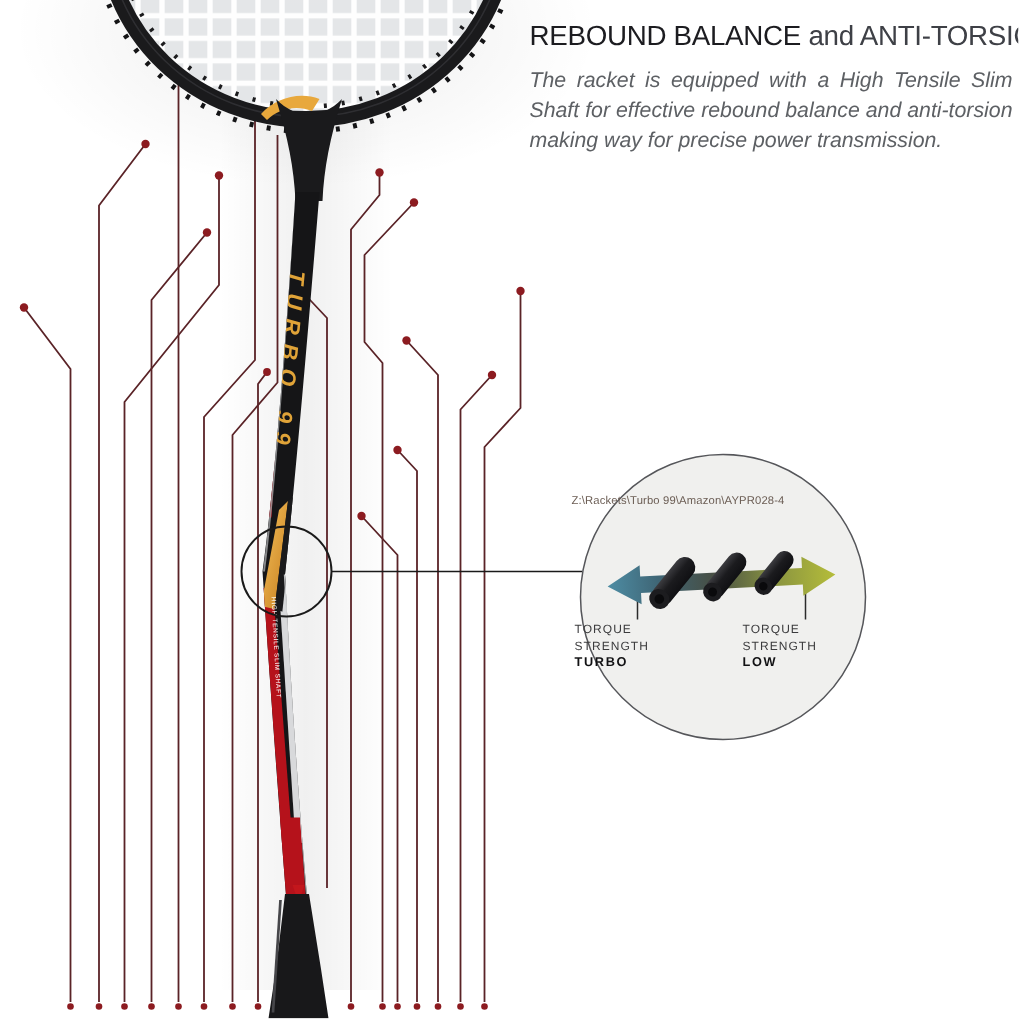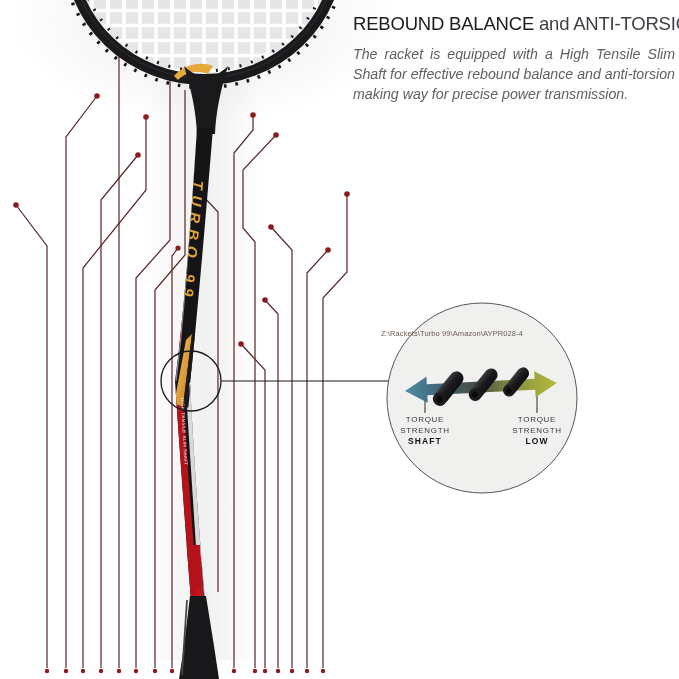--- a/index.html
+++ b/index.html
@@ -8,21 +8,21 @@
   .canvas svg{position:absolute;left:0;top:0;}
 
   .feature-copy{position:absolute;left:353px;top:11px;width:322px;}
   .feature-title{font-size:18.5px;white-space:nowrap;letter-spacing:-0.2px;line-height:26px;}
   .feature-title .bold{font-weight:normal;color:#1c1c20;}
   .feature-title .light{font-weight:normal;color:#3e4046;}
   .feature-desc{margin-top:7px;font-size:14.2px;line-height:1.42;color:#5d6064;text-align:justify;font-style:italic;}
 
   .watermark{position:absolute;left:337px;top:329px;font-size:7.5px;color:#6b5d54;letter-spacing:0.1px;margin-left:44px;}
 
-  .torque-label{position:absolute;width:84px;text-align:center;font-size:8px;line-height:10.5px;
+  .torque-label{position:absolute;width:84px;font-size:8px;line-height:10.5px;
                 letter-spacing:0.7px;color:#3b3b3d;}
   .torque-label .val{font-weight:bold;color:#121214;letter-spacing:1.1px;font-size:8.5px;}
   .torque-label.high{left:383px;top:415px;}
   .torque-label.low{left:495px;top:415px;}
 </style>
 </head>
 <body>
 
 <div class="canvas">
 
@@ -193,21 +193,21 @@
       <span class="light">and ANTI-TORSION</span>
     </div>
     <div class="feature-desc">The racket is equipped with a High Tensile Slim Shaft for effective rebound balance and anti-torsion making way for precise power transmission.</div>
   </div>
 
   <div class="watermark">Z:\Rackets\Turbo 99\Amazon\AYPR028-4</div>
 
   <div class="torque-label high">
     <div>TORQUE</div>
     <div>STRENGTH</div>
-    <div class="val">SHAFT</div>
+    <div class="val">TURBO</div>
   </div>
   <div class="torque-label low">
     <div>TORQUE</div>
     <div>STRENGTH</div>
     <div class="val">LOW</div>
   </div>
 
 </div>
 
 </body></html>

